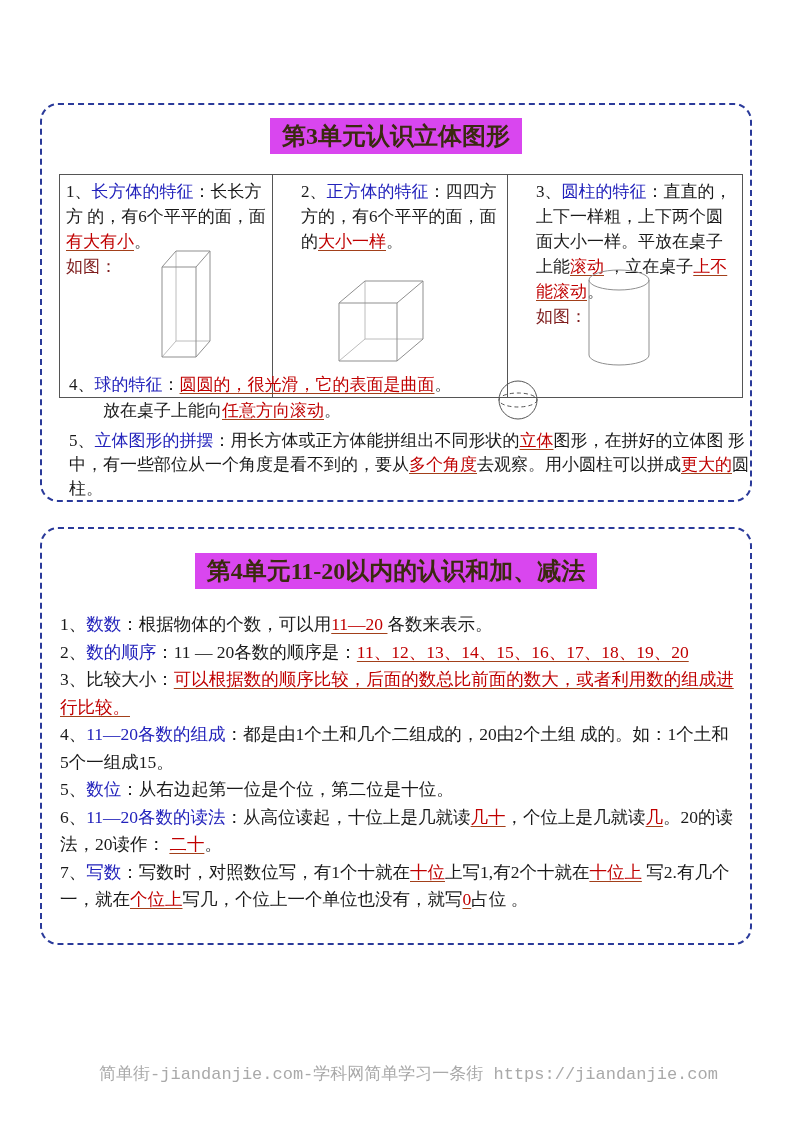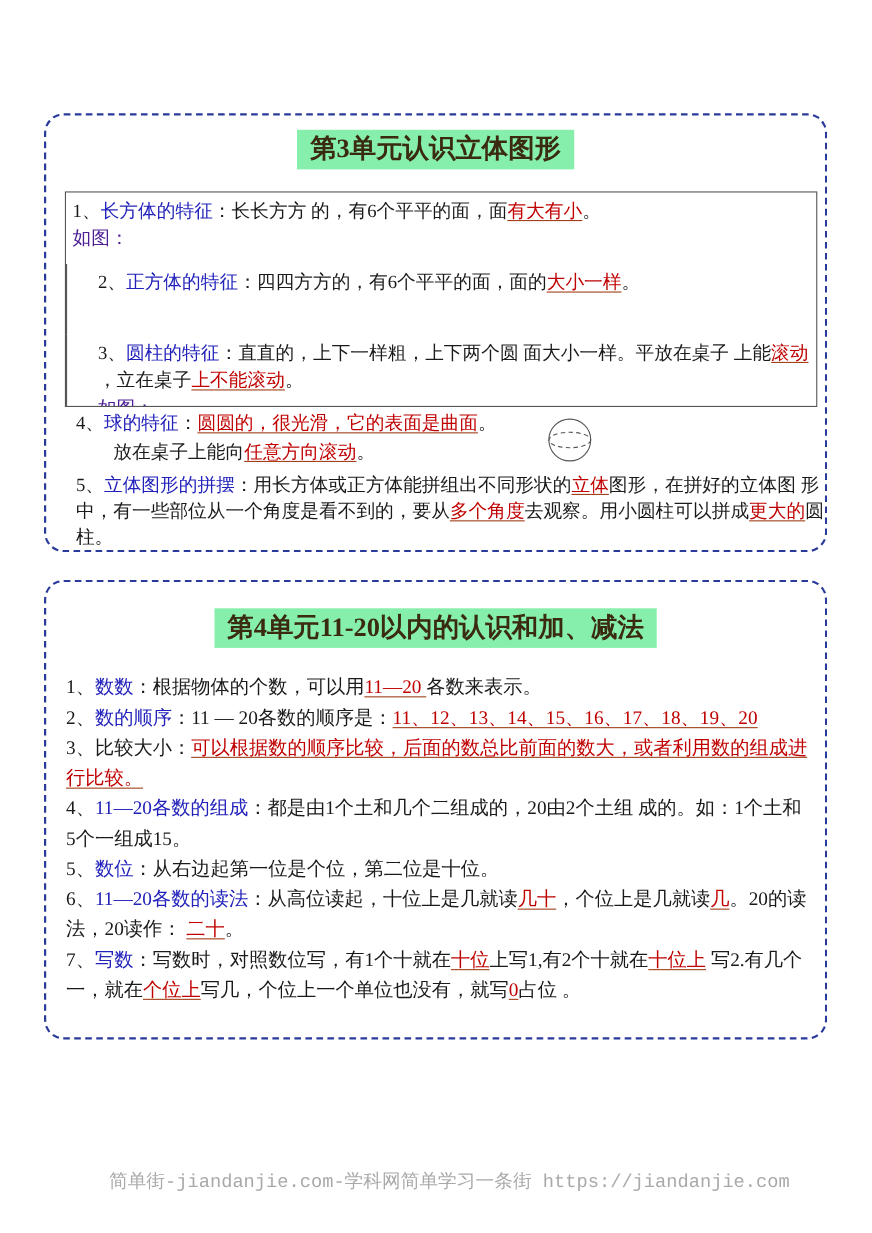--- a/index.html
+++ b/index.html
@@ -40,45 +40,44 @@
     background:#fff;
   }
   .box1 { top:103px; height:399px; }
   .box2 { top:527px; height:418px; }
 
   .hdr-wrap { text-align:center; }
   .box1 .hdr-wrap { margin-top:13px; }
   .box2 .hdr-wrap { margin-top:24px; }
   .hdr {
     display:inline-block;
-    background:#86efac;
+    background:#d946ef;
     color:#3a2a10;
     font-size:24px; font-weight:bold;
     line-height:36px;
     padding:0 12px;
     white-space:nowrap;
   }
 
   
   .table {
     position:absolute; left:17px; top:69px;
-    width:684px; height:196px;
+    width:684px; height:224px;
     display:flex;
     border:1px solid #555;
-    flex-direction:column;
   }
   .cell {
     flex:1 1 0;
     position:relative;
     padding:4px 6px 0 6px;
     font-size:17px; line-height:25px;
     overflow:hidden;
   }
   .cell + .cell { border-left:1px solid #555;padding-left:28px; }
-  .caption { font-size:17px; line-height:25px; color:#4c1d95; }
+  .caption { font-size:17px; line-height:25px; color:#7f1d1d; }
 
   .fig { position:absolute; }
   .fig-cuboid  { left:92px;  top:70px;  }
   .fig-cube    { left:58px;  top:100px; }
   .fig-cylinder{ left:78px;  top:92px;  }
   .fig line, .fig polyline, .fig polygon, .fig path, .fig ellipse, .fig circle {
     fill:none; stroke:#8f8f8f; stroke-width:1;
   }
   .fig .hidden-edge { stroke:#bcbcbc; }
 

